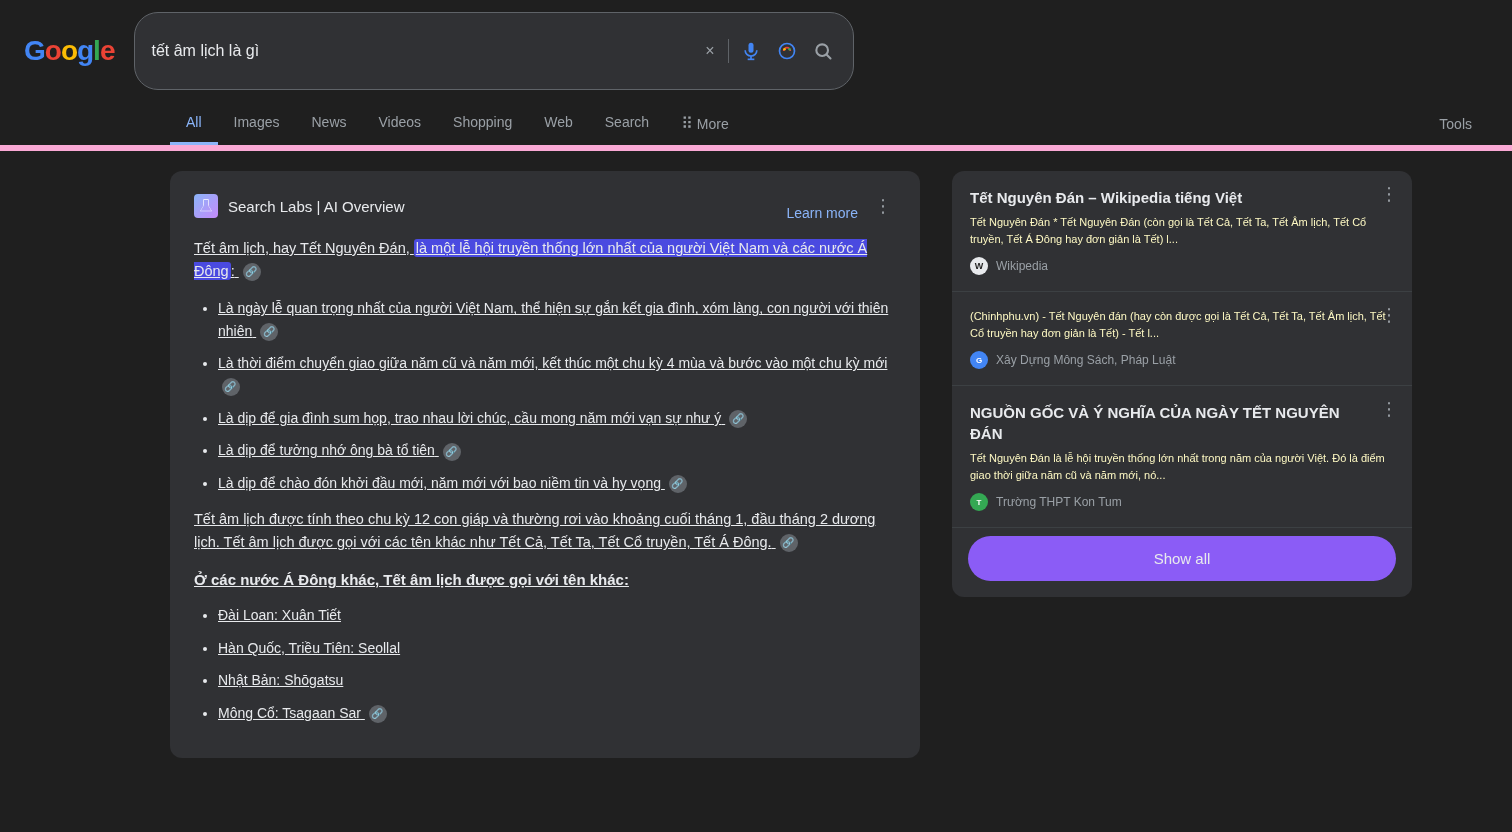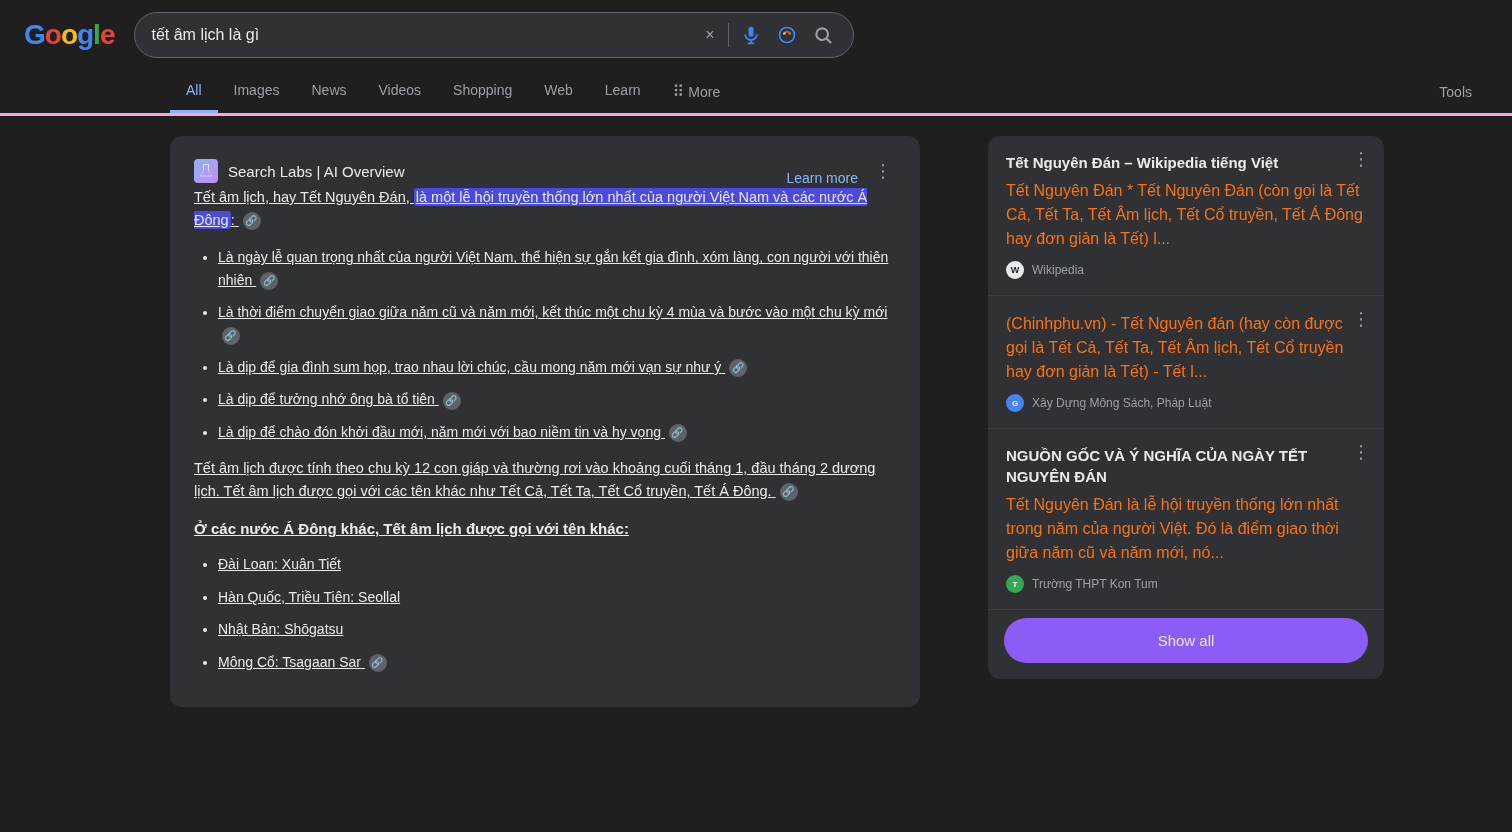--- a/index.html
+++ b/index.html
@@ -38,21 +38,21 @@
       flex: 1;
       max-width: 720px;
       position: relative;
     }
     .search-bar {
       display: flex;
       align-items: center;
       background: #303134;
       border-radius: 24px;
       border: 1px solid #5f6368;
-      padding: 8px 16px;
+      padding: 24px 16px;
       gap: 8px;
       width: 100%;
     }
     .search-input {
       flex: 1;
       background: transparent;
       border: none;
       outline: none;
       color: #e8eaed;
       font-size: 16px;
@@ -65,21 +65,21 @@
       align-items: center;
       padding: 4px;
       border-radius: 50%;
     }
 
     
     .nav-tabs {
       display: flex;
       align-items: center;
       padding: 0 24px 0 170px;
-      border-bottom: 3px solid #f9a8d4;
+      border-bottom: 6px solid #f9a8d4;
       gap: 0;
       background: #1f1f1f;
     }
     .nav-tab {
       padding: 12px 16px;
       color: #9aa0a6;
       cursor: pointer;
       font-size: 14px;
       border-bottom: 3px solid transparent;
       display: flex;
@@ -123,20 +123,21 @@
     .ai-overview-box {
       background: #303134;
       border-radius: 12px;
       padding: 20px 24px;
       margin-bottom: 0;
     }
     .ai-overview-header {
       display: flex;
       align-items: center;
       justify-content: space-between;
+      margin-bottom: 16px;
     }
     .ai-overview-title {
       display: flex;
       align-items: center;
       gap: 10px;
       font-size: 15px;
       color: #e8eaed;
     }
     .ai-icon {
       width: 24px;
@@ -211,23 +212,22 @@
     }
     .ai-subheading {
       font-size: 15px;
       font-weight: bold;
       margin-bottom: 12px;
       margin-top: 4px;
     }
 
     
     .right-panel {
-      width: 396px;
+      width: 460px;
       flex-shrink: 0;
-      margin-left: 36px;
     }
     .source-card {
       background: #303134;
       border-radius: 12px;
       padding: 0;
       overflow: hidden;
     }
     .source-item {
       padding: 16px 18px;
       border-bottom: 1px solid #3c4043;
@@ -240,22 +240,22 @@
       border-bottom: none;
     }
     .source-title {
       font-size: 15px;
       font-weight: 600;
       color: #e8eaed;
       line-height: 1.4;
       padding-right: 24px;
     }
     .source-snippet {
-      font-size: 16px;
-      color: #f97316;
+      font-size: 11px;
+      color: #fef9c3;
       line-height: 1.5;
     }
     .source-footer {
       display: flex;
       align-items: center;
       gap: 8px;
       margin-top: 4px;
     }
     .source-favicon {
       width: 18px;
@@ -372,21 +372,21 @@
   </div>
 </div>
 
 <div class="nav-tabs">
   <div class="nav-tab active">All</div>
   <div class="nav-tab">Images</div>
   <div class="nav-tab">News</div>
   <div class="nav-tab">Videos</div>
   <div class="nav-tab">Shopping</div>
   <div class="nav-tab">Web</div>
-  <div class="nav-tab">Learn</div>
+  <div class="nav-tab">Search</div>
   <div class="nav-tab-more">
     <span style="font-size:16px;">⠿</span>
     <span>More</span>
   </div>
   <div class="tools-tab">Tools</div>
 </div>
 
 <div class="main-content">
 
   <div class="left-panel">

